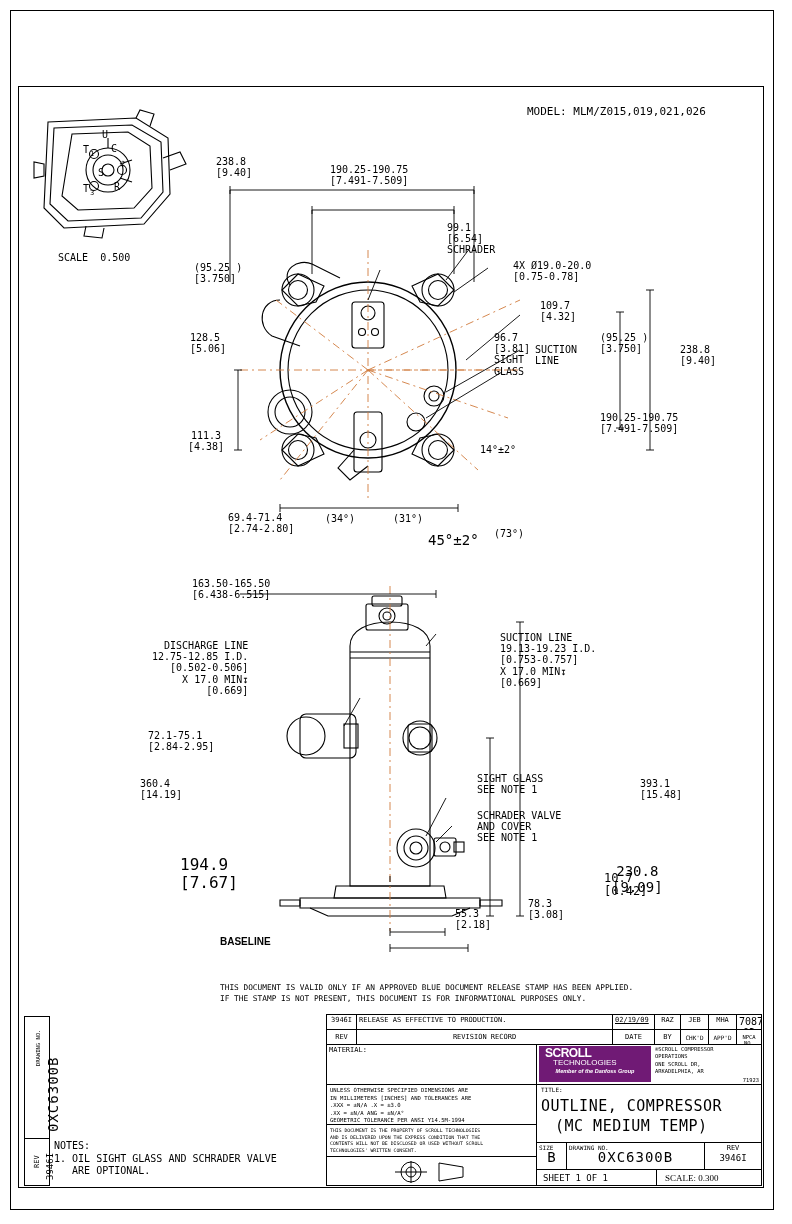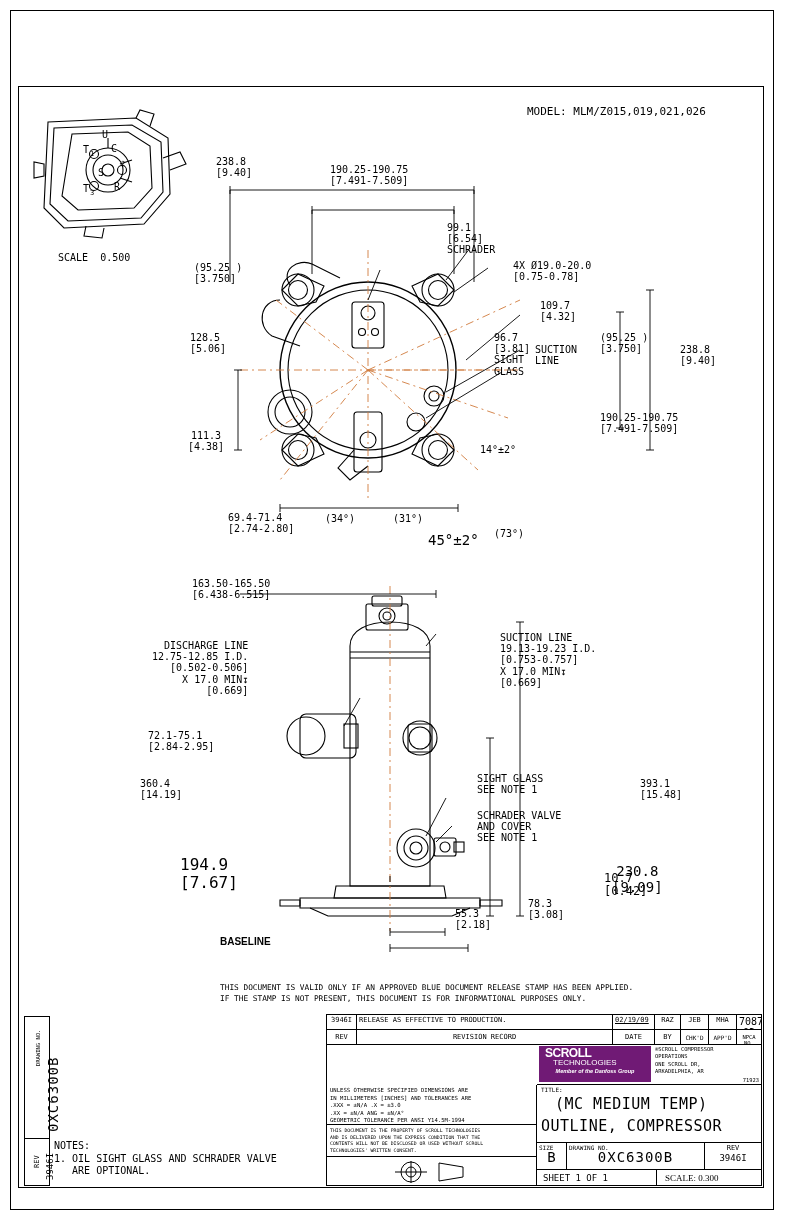--- a/index.html
+++ b/index.html
@@ -281,20 +281,21 @@
     <div class="cell nb" style="left:410px;top:0;width:24px;height:15px;font-size:10px;text-align:center;">7087-03</div>
 
     <div class="cell" style="left:0;top:15px;width:30px;height:15px;font-size:7px;text-align:center;padding-top:3px;">REV</div>
     <div class="cell" style="left:30px;top:15px;width:256px;height:15px;font-size:7px;text-align:center;padding-top:3px;">REVISION RECORD</div>
     <div class="cell" style="left:286px;top:15px;width:42px;height:15px;font-size:7px;text-align:center;padding-top:3px;">DATE</div>
     <div class="cell" style="left:328px;top:15px;width:26px;height:15px;font-size:7px;text-align:center;padding-top:3px;">BY</div>
     <div class="cell" style="left:354px;top:15px;width:28px;height:15px;font-size:6px;text-align:center;padding-top:4px;">CHK'D</div>
     <div class="cell" style="left:382px;top:15px;width:28px;height:15px;font-size:6px;text-align:center;padding-top:4px;">APP'D</div>
     <div class="cell nb" style="left:410px;top:15px;width:24px;height:15px;font-size:5.5px;text-align:center;padding-top:4px;">NPCA NO.</div>
 
+    <div class="cell" style="left:0;top:30px;width:210px;height:40px;font-size:7px;">MATERIAL:</div>
     <div class="cell" style="left:0;top:70px;width:210px;height:40px;font-size:5.6px;line-height:1.35;padding:2px 3px;">
       <span>UNLESS OTHERWISE SPECIFIED DIMENSIONS ARE</span><br>
       <span>IN MILLIMETERS [INCHES] AND TOLERANCES ARE</span><br>
       <span>.XXX =  ±N/A   .X = ±3.0</span><br>
       <span>.XX = ±N/A  ANG = ±N/A°</span><br>
       <span>GEOMETRIC TOLERANCE PER ANSI Y14.5M-1994</span>
     </div>
     <div class="cell" style="left:0;top:110px;width:210px;height:32px;font-size:4.8px;line-height:1.4;padding:3px;">
       <span>THIS DOCUMENT IS THE PROPERTY OF SCROLL TECHNOLOGIES</span><br>
       <span>AND IS DELIVERED UPON THE EXPRESS CONDITION THAT THE</span><br>
@@ -323,22 +324,22 @@
         <span>®SCROLL COMPRESSOR</span><br>
         <span>OPERATIONS</span><br>
         <span>ONE SCROLL DR,</span><br>
         <span>ARKADELPHIA, AR</span>
       </div>
       <div style="position:absolute;right:2px;bottom:1px;font-size:5.4px;">71923</div>
     </div>
 
     <div class="cell" style="left:210px;top:70px;width:224px;height:58px;border-right:none;padding:1px 4px;">
       <div style="font-size:6px;">TITLE:</div>
+      <div style="font-size:15px;margin-top:4px;letter-spacing:0.5px;">OUTLINE, COMPRESSOR</div>
       <div style="font-size:15px;margin-top:2px;letter-spacing:0.5px;padding-left:14px;">(MC MEDIUM TEMP)</div>
-      <div style="font-size:15px;margin-top:4px;letter-spacing:0.5px;">OUTLINE, COMPRESSOR</div>
     </div>
 
     <div class="cell" style="left:210px;top:128px;width:30px;height:27px;padding:1px 2px;">
       <div style="font-size:6px;">SIZE</div>
       <div style="font-size:14px;text-align:center;margin-top:-2px;">B</div>
     </div>
     <div class="cell" style="left:240px;top:128px;width:138px;height:27px;padding:1px 2px;">
       <div style="font-size:6px;">DRAWING NO.</div>
       <div style="font-size:14px;text-align:center;margin-top:-2px;letter-spacing:1px;">0XC6300B</div>
     </div>

